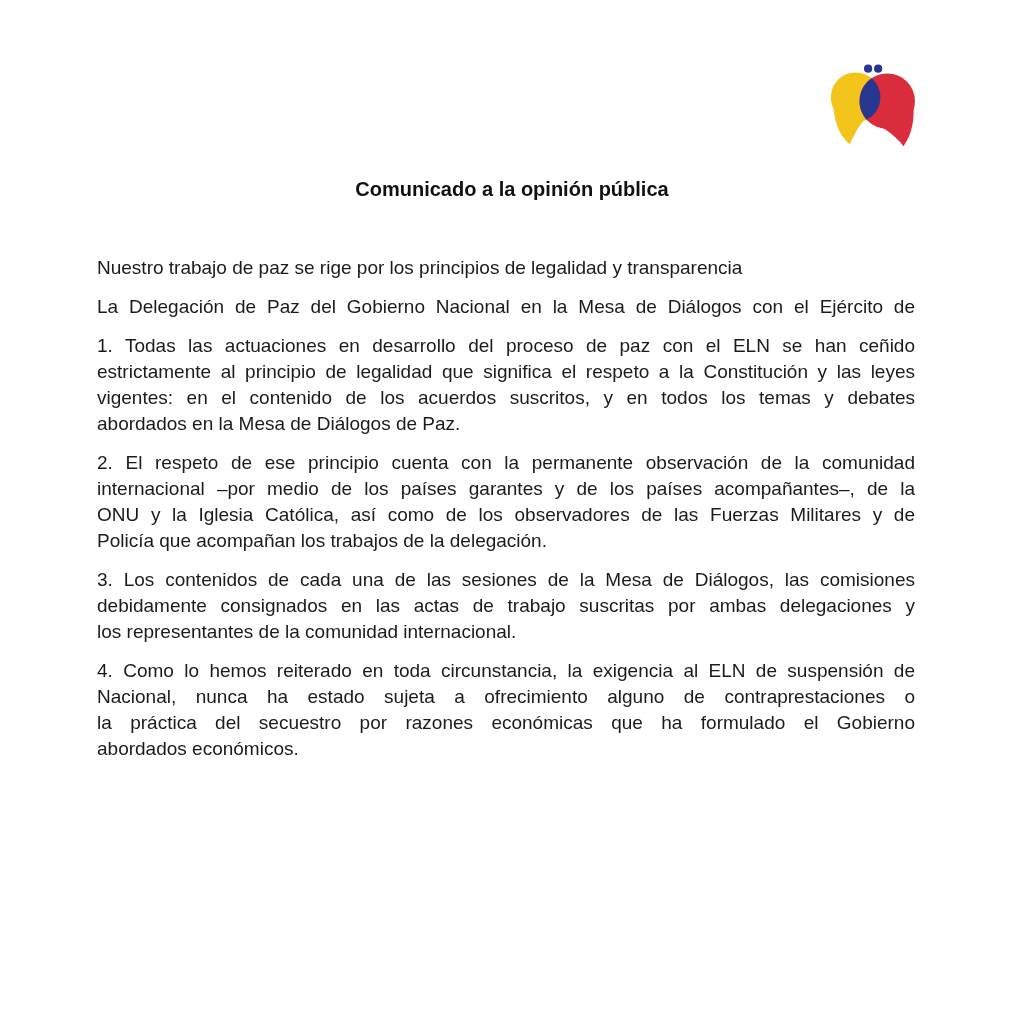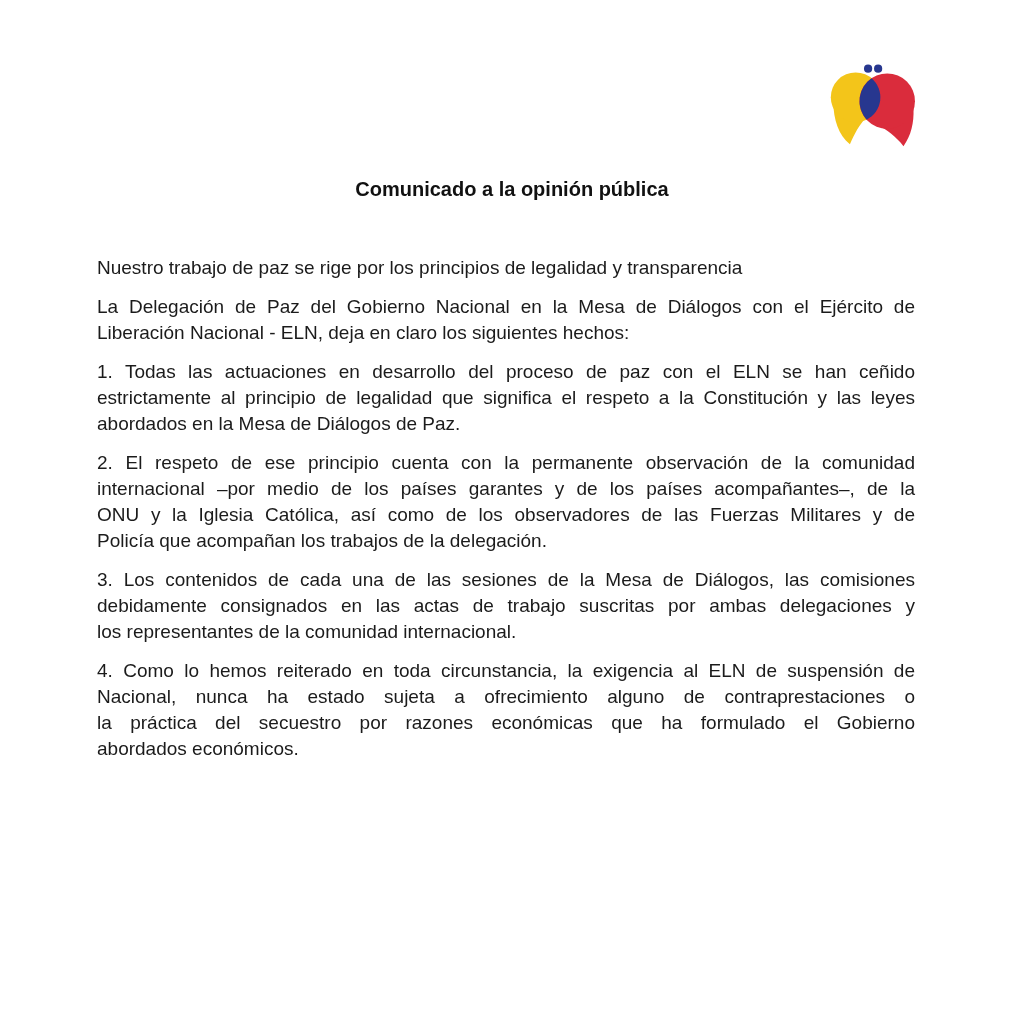--- a/index.html
+++ b/index.html
@@ -71,26 +71,26 @@
   <h1 class="doc-title">Comunicado a la opinión pública</h1>
 
   <div class="body-text">
 
     <div class="paragraph intro">
       <div class="line last-line">Nuestro trabajo de paz se rige por los principios de legalidad y transparencia</div>
     </div>
 
     <div class="paragraph">
       <div class="line">La Delegación de Paz del Gobierno Nacional en la Mesa de Diálogos con el Ejército de</div>
-      <div class="line last-line">Liberación Nacional - ELN, deja en claro los siguientes hechos:</div>
     </div>
 
     <div class="paragraph">
       <div class="line">1. Todas las actuaciones en desarrollo del proceso de paz con el ELN se han ceñido</div>
       <div class="line">estrictamente al principio de legalidad que significa el respeto a la Constitución y las leyes</div>
+      <div class="line">vigentes: en el contenido de los acuerdos suscritos, y en todos los temas y debates</div>
       <div class="line last-line">abordados en la Mesa de Diálogos de Paz.</div>
     </div>
 
     <div class="paragraph">
       <div class="line">2. El respeto de ese principio cuenta con la permanente observación de la comunidad</div>
       <div class="line">internacional –por medio de los países garantes y de los países acompañantes–, de la</div>
       <div class="line">ONU y la Iglesia Católica, así como de los observadores de las Fuerzas Militares y de</div>
       <div class="line last-line">Policía que acompañan los trabajos de la delegación.</div>
     </div>
 

